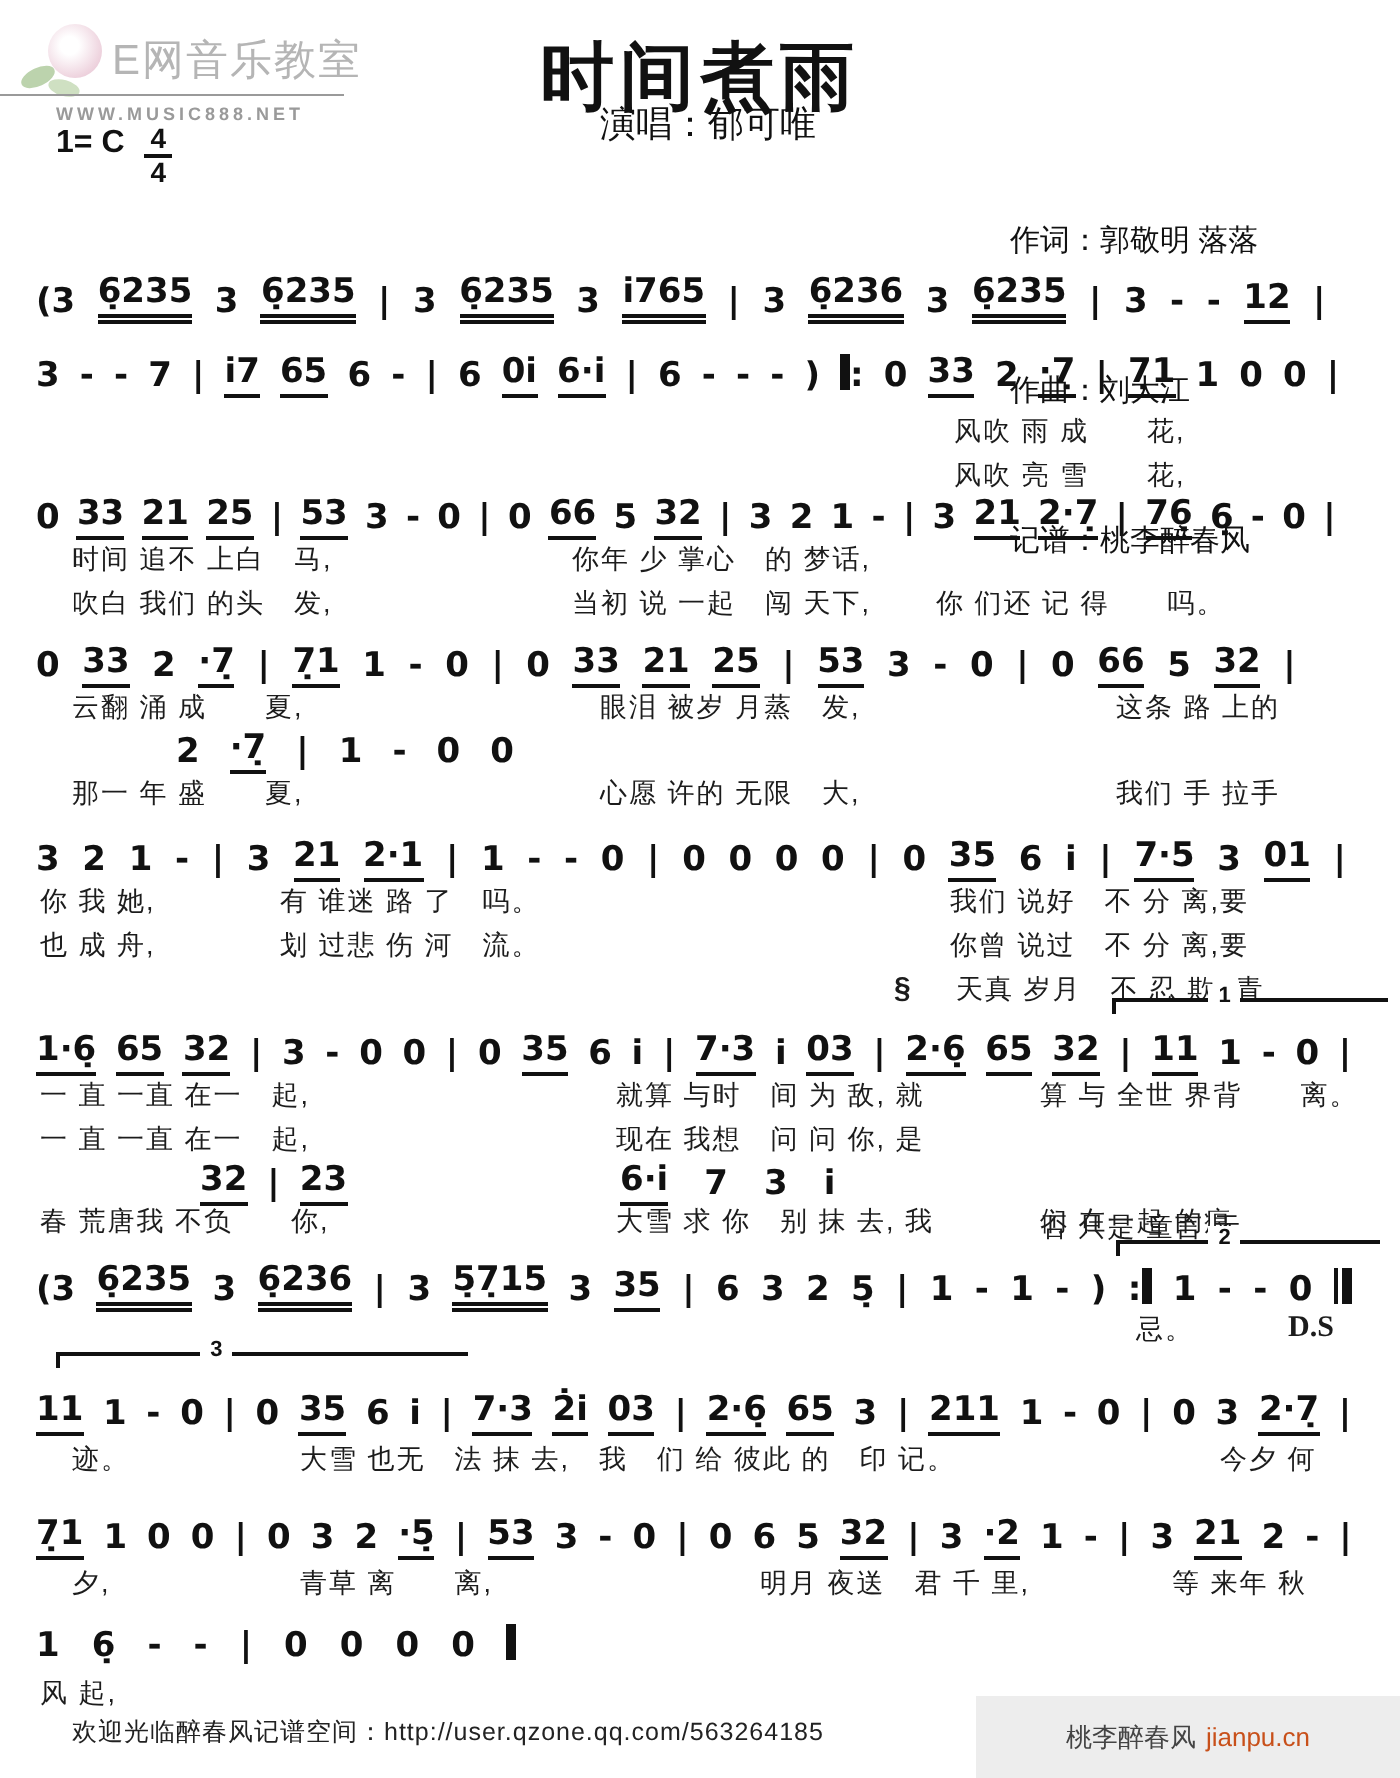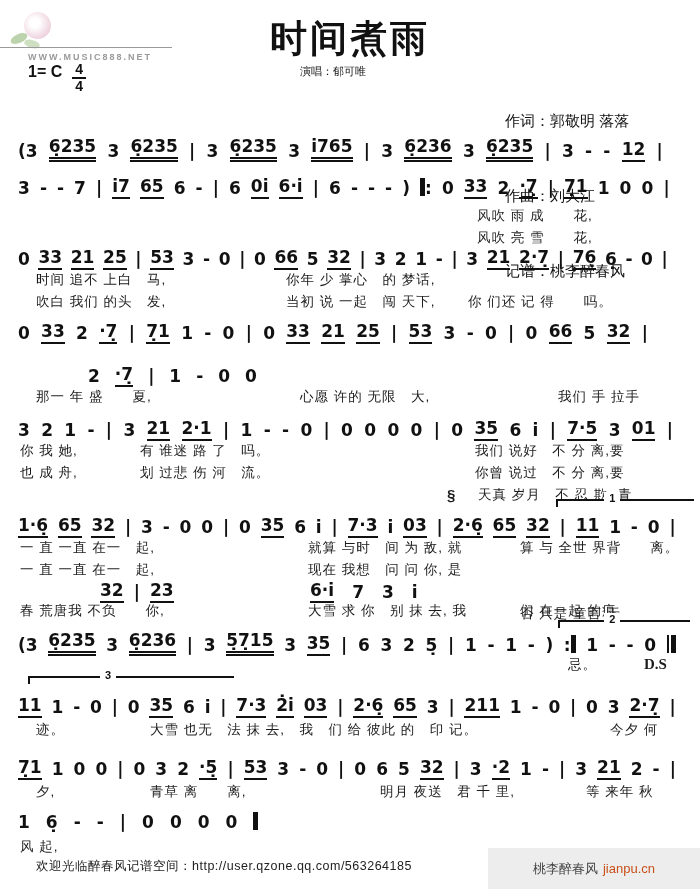--- a/index.html
+++ b/index.html
@@ -18,21 +18,21 @@
   .flower .leaf2{position:absolute;left:14px;top:30px;width:16px;height:8px;border-radius:50%;
      background:#cfe0c2;transform:rotate(15deg);}
   .logo-text{position:absolute;left:56px;top:16px;font-size:21px;letter-spacing:1px;color:var(--logo_gray);}
   .logo-divider{position:absolute;left:0;top:47px;width:172px;height:1px;background:#9a9a9a;}
   .logo-url{position:absolute;left:28px;top:52px;font-size:9px;font-weight:700;letter-spacing:2px;color:var(--url_gray);}
   .keysig{position:absolute;left:28px;top:63px;font-size:16px;font-weight:700;display:flex;align-items:flex-start;}
   .frac{display:inline-block;margin-left:10px;text-align:center;font-size:14px;line-height:13px;}
   .frac .fnum{display:block;border-bottom:2px solid var(--ink);padding:0 3px 1px;}
   .frac .fden{display:block;padding-top:1px;}
   .title{position:absolute;left:0;right:0;top:14px;text-align:center;font-size:37px;font-weight:900;letter-spacing:3px;}
-  .singer{position:absolute;left:300px;top:64px;font-size:11px;}
+  .singer{position:absolute;left:300px;top:50px;font-size:18px;}
   .credits{position:absolute;left:505px;top:58px;font-size:15px;line-height:25px;white-space:pre;}
   
   #score{position:absolute;left:0;top:0;width:700px;height:889px;}
   .line{position:absolute;}
   .notation{display:flex;align-items:flex-end;font-family:"DejaVu Sans",sans-serif;
             font-weight:700;font-size:17px;white-space:pre;}
   .notation.stretch{justify-content:space-between;}
   .tok{display:inline-block;line-height:21px;}
   .u1{border-bottom:2px solid var(--ink);}
   .u2{border-bottom:5px double var(--ink);}
@@ -54,20 +54,21 @@
 </head>
 <body>
 
 <div class="sheet">
 
   <div class="flower">
     <div class="leaf1"></div>
     <div class="leaf2"></div>
     <div class="petal"></div>
   </div>
+  <div class="logo-text">E网音乐教室</div>
   <div class="logo-divider"></div>
   <div class="logo-url">WWW.MUSIC888.NET</div>
 
   <div class="keysig">
     <span>1= C</span>
     <span class="frac">
       <span class="fnum">4</span>
       <span class="fden">4</span>
     </span>
   </div>
@@ -93,20 +94,25 @@
       <div class="line lyric" style="top: 271px; left: 0px; width: 100%;">
         <span class="lseg" style="left: 36px;">时间 追不 上白　马,</span>
         <span class="lseg" style="left: 286px;">你年 少 掌心　的 梦话,</span>
       </div>
       <div class="line lyric" style="top: 293px; left: 0px; width: 100%;">
         <span class="lseg" style="left: 36px;">吹白 我们 的头　发,</span>
         <span class="lseg" style="left: 286px;">当初 说 一起　闯 天下,</span>
         <span class="lseg" style="left: 468px;">你 们还 记 得　　吗。</span>
       </div>
       <div class="line notation stretch" style="top: 321px; left: 18px; width: 630px;"><span class="tok">0</span><span class="tok u1">33</span><span class="tok">2</span><span class="tok u1">·7̣</span><span class="tok bar">|</span><span class="tok u1">7̣1</span><span class="tok">1</span><span class="tok bar">-</span><span class="tok">0</span><span class="tok bar">|</span><span class="tok">0</span><span class="tok u1">33</span><span class="tok u1">21</span><span class="tok u1">25</span><span class="tok bar">|</span><span class="tok u1">53</span><span class="tok">3</span><span class="tok bar">-</span><span class="tok">0</span><span class="tok bar">|</span><span class="tok">0</span><span class="tok u1">66</span><span class="tok">5</span><span class="tok u1">32</span><span class="tok bar">|</span></div>
+      <div class="line lyric" style="top: 345px; left: 0px; width: 100%;">
+        <span class="lseg" style="left: 36px;">云翻 涌 成　　夏,</span>
+        <span class="lseg" style="left: 300px;">眼泪 被岁 月蒸　发,</span>
+        <span class="lseg" style="left: 558px;">这条 路 上的</span>
+      </div>
       <div class="line notation" style="top: 364px; left: 88px; gap: 15px;"><span class="tok">2</span><span class="tok u1">·7̣</span><span class="tok bar">|</span><span class="tok">1</span><span class="tok bar">-</span><span class="tok">0</span><span class="tok">0</span></div>
       <div class="line lyric" style="top: 388px; left: 0px; width: 100%;">
         <span class="lseg" style="left: 36px;">那一 年 盛　　夏,</span>
         <span class="lseg" style="left: 300px;">心愿 许的 无限　大,</span>
         <span class="lseg" style="left: 558px;">我们 手 拉手</span>
       </div>
       <div class="line notation stretch" style="top: 418px; left: 18px; width: 655px;"><span class="tok">3</span><span class="tok">2</span><span class="tok">1</span><span class="tok bar">-</span><span class="tok bar">|</span><span class="tok">3</span><span class="tok u1">21</span><span class="tok u1">2·1</span><span class="tok bar">|</span><span class="tok">1</span><span class="tok bar">-</span><span class="tok bar">-</span><span class="tok">0</span><span class="tok bar">|</span><span class="tok">0</span><span class="tok">0</span><span class="tok">0</span><span class="tok">0</span><span class="tok bar">|</span><span class="tok">0</span><span class="tok u1">35</span><span class="tok">6</span><span class="tok">i</span><span class="tok bar">|</span><span class="tok u1">7·5</span><span class="tok">3</span><span class="tok u1">01</span><span class="tok bar">|</span></div>
       <div class="line lyric" style="top: 442px; left: 0px; width: 100%;">
         <span class="lseg" style="left: 20px;">你 我 她,</span>
         <span class="lseg" style="left: 140px;">有 谁迷 路 了　吗。</span>

